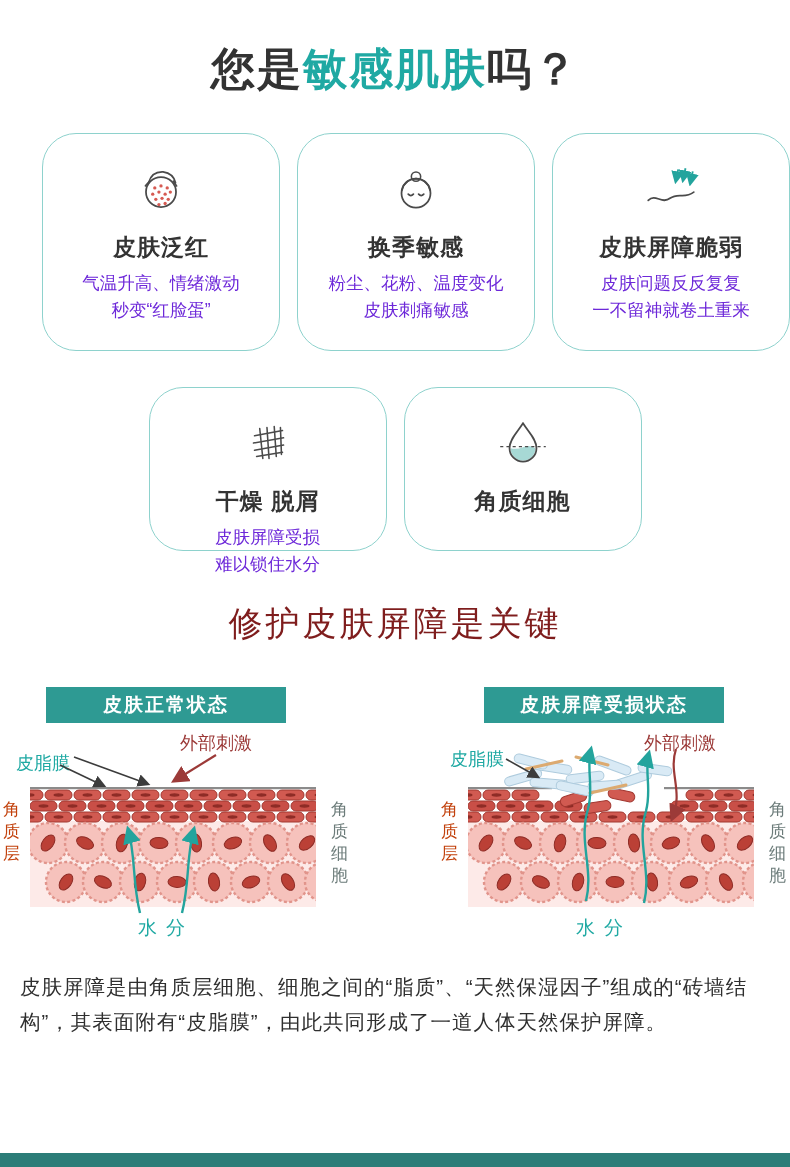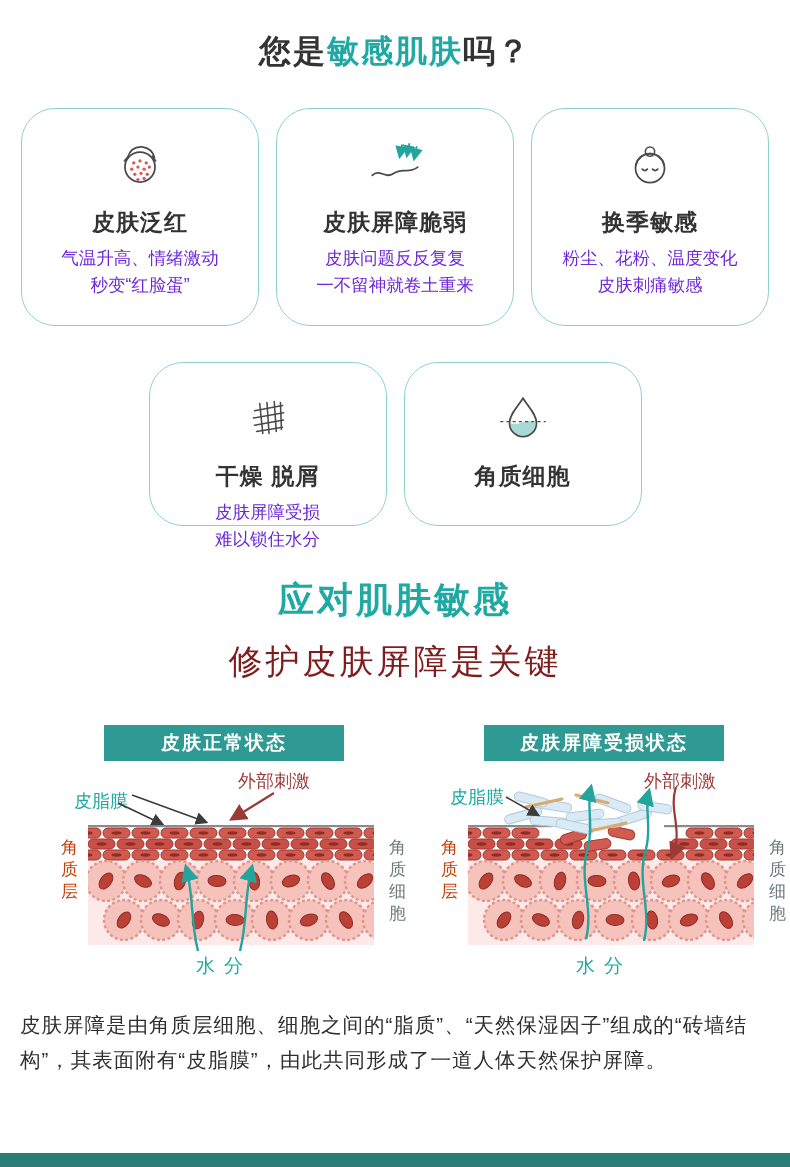--- a/index.html
+++ b/index.html
@@ -1,41 +1,41 @@
 <!DOCTYPE html>
 <html><head>
 <meta charset="utf-8">
 <style>
   html,body{margin:0;padding:0;background:#fff;}
   .page{position:relative;width:790px;height:1167px;margin:0 auto;background:#ffffff;
         font-family:"Liberation Sans","DejaVu Sans",sans-serif;overflow:hidden;}
 
   
-  .title{margin:0;padding-top:30px;text-align:center;font-size:32px;font-weight:bold;
+  .title{margin:0;padding-top:40px;text-align:center;font-size:44px;font-weight:bold;
          color:#333;letter-spacing:2px;}
   .title .teal{color:#1fa9a3;}
 
   
   .cards-row{display:flex;justify-content:center;gap:17px;}
-  .row1{margin-top:34px;}
+  .row1{margin-top:34px;justify-content:flex-end;}
   .row2{margin-top:36px;}
   .card{width:238px;height:218px;box-sizing:border-box;border:1px solid #8ed2cd;
         border-radius:34px;text-align:center;padding-top:24px;background:#fff;}
   .row2 .card{height:164px;}
   .card-icon{height:62px;display:flex;align-items:center;justify-content:center;}
   .card-title{font-size:23px;font-weight:bold;color:#333;margin-top:12px;letter-spacing:1px;}
   .card-text{font-size:17.5px;color:#6d28d9;line-height:1.55;margin-top:7px;}
 
   
   .section-heads{text-align:center;margin-top:50px;}
   .head-teal{font-size:36px;color:#1fa9a3;font-weight:bold;letter-spacing:3px;}
   .head-dark{font-size:34px;color:#7f1d1d;margin-top:14px;letter-spacing:3px;font-weight:500;}
 
   
-  .diagrams-row{display:flex;justify-content:flex-end;gap:28px;margin-top:40px;}
+  .diagrams-row{display:flex;justify-content:space-between;gap:28px;margin-top:40px;}
   .diagram{position:relative;width:352px;height:260px;}
   .diagram-header{width:240px;height:36px;margin-left:46px;background:#2e9a93;color:#fff;
                   font-size:19px;font-weight:bold;display:flex;align-items:center;
                   justify-content:center;letter-spacing:2px;}
   .lbl{position:absolute;font-size:18px;white-space:nowrap;}
   .lbl.sebum{color:#1fa9a3;left:16px;top:64px;}
   .lbl.stimulus{color:#9c3a38;left:180px;top:44px;}
   .d-damaged .lbl.stimulus{left:206px;}
   .d-damaged .lbl.sebum{left:12px;top:60px;}
   .vlabel{width:19px;line-height:1.3;text-align:center;font-size:17px;white-space:normal;
@@ -89,55 +89,55 @@
       </div>
       <div class="card-title">皮肤泛红</div>
       <div class="card-text">
         <div>气温升高、情绪激动</div>
         <div>秒变“红脸蛋”</div>
       </div>
     </div>
 
     <div class="card">
       <div class="card-icon">
+        <svg width="58" height="58" viewBox="0 0 56 56" fill="none" stroke="#4a4a4a" stroke-width="1.7" stroke-linecap="round">
+          <circle cx="28" cy="16" r="4.5" stroke-width="1.5"></circle>
+          <circle cx="28" cy="32" r="14"></circle>
+          <path d="M14.5,29 Q17,18.5 28,18 Q39,18.5 41.5,29"></path>
+          <path d="M20.5,33 q2.5,2.6 5,0"></path>
+          <path d="M30.5,33 q2.5,2.6 5,0"></path>
+        </svg>
+      </div>
+      <div class="card-title">换季敏感</div>
+      <div class="card-text">
+        <div>粉尘、花粉、温度变化</div>
+        <div>皮肤刺痛敏感</div>
+      </div>
+    </div>
+
+    <div class="card">
+      <div class="card-icon">
         <svg width="58" height="58" viewBox="0 0 56 56" fill="none">
           <defs>
             <marker id="iA3" markerWidth="7" markerHeight="7" viewBox="0 0 10 10" refX="8" refY="5" orient="auto">
               <path d="M0,0L10,5L0,10z" fill="#23a49d"></path>
             </marker>
           </defs>
           <path d="M6,39 C13,32 19,43 27,37 C35,31 41,38 50,31" stroke="#4a4a4a" stroke-width="1.7" stroke-linecap="round"></path>
           <g stroke="#23a49d" stroke-width="1.8" stroke-dasharray="4 2.5">
             <line x1="35" y1="9" x2="32.5" y2="21" marker-end="url(#iA3)"></line>
             <line x1="42" y1="8" x2="39.5" y2="20" marker-end="url(#iA3)"></line>
             <line x1="49" y1="11" x2="46.5" y2="23" marker-end="url(#iA3)"></line>
           </g>
         </svg>
       </div>
       <div class="card-title">皮肤屏障脆弱</div>
       <div class="card-text">
         <div>皮肤问题反反复复</div>
         <div>一不留神就卷土重来</div>
-      </div>
-    </div>
-
-    <div class="card">
-      <div class="card-icon">
-        <svg width="58" height="58" viewBox="0 0 56 56" fill="none" stroke="#4a4a4a" stroke-width="1.7" stroke-linecap="round">
-          <circle cx="28" cy="16" r="4.5" stroke-width="1.5"></circle>
-          <circle cx="28" cy="32" r="14"></circle>
-          <path d="M14.5,29 Q17,18.5 28,18 Q39,18.5 41.5,29"></path>
-          <path d="M20.5,33 q2.5,2.6 5,0"></path>
-          <path d="M30.5,33 q2.5,2.6 5,0"></path>
-        </svg>
-      </div>
-      <div class="card-title">换季敏感</div>
-      <div class="card-text">
-        <div>粉尘、花粉、温度变化</div>
-        <div>皮肤刺痛敏感</div>
       </div>
     </div>
   </div>
 
   <div class="cards-row row2">
 
     <div class="card">
       <div class="card-icon">
         <svg width="58" height="58" viewBox="0 0 56 56" fill="none" stroke="#4a4a4a" stroke-width="1.5" stroke-linecap="round">
           <path d="M15,21 L42,16"></path>
@@ -163,21 +163,20 @@
           <path d="M16,33 A12,12 0 0 0 40,33 Q34,29.5 28,32 Q22,34.5 16,33 Z" fill="#a7d9d5"></path>
           <path d="M28,9 C23,17 15,24 15,33 a13,13 0 0 0 26,0 C41,24 33,17 28,9 Z" stroke="#4a4a4a" stroke-width="1.7"></path>
           <line x1="6" y1="31.5" x2="50" y2="31.5" stroke="#4a4a4a" stroke-width="1.2" stroke-dasharray="3 3"></line>
         </svg>
       </div>
       <div class="card-title">角质细胞</div>
     </div>
   </div>
 
   <div class="section-heads">
-    <div class="head-teal">应对肌肤敏感</div>
     <div class="head-dark">修护皮肤屏障是关键</div>
   </div>
 
   <div class="diagrams-row">
 
     <div class="diagram d-normal">
       <div class="diagram-header">皮肤正常状态</div>
       <span class="lbl sebum">皮脂膜</span>
       <span class="lbl stimulus">外部刺激</span>
       <span class="lbl stratum vlabel">角质层</span>

